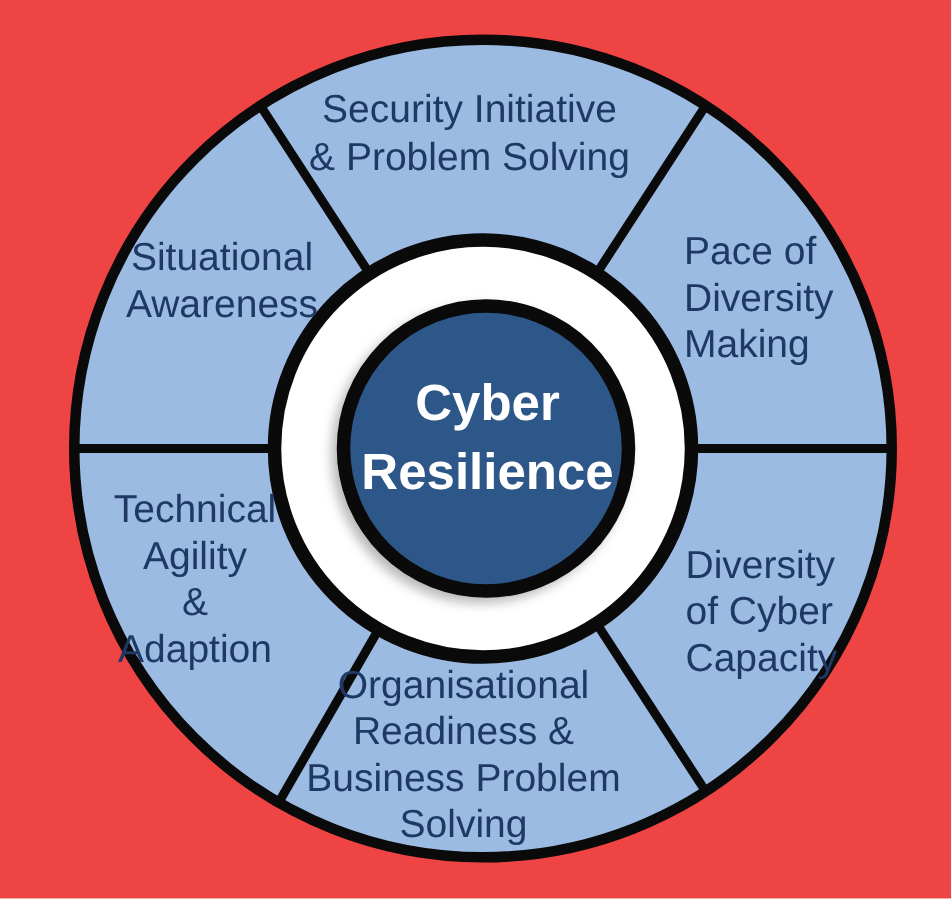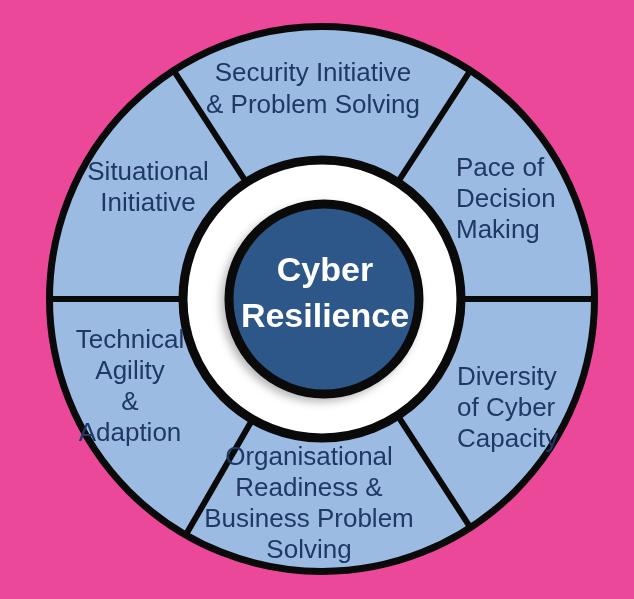--- a/index.html
+++ b/index.html
@@ -5,21 +5,21 @@
   html, body {
     margin: 0;
     padding: 0;
     background: #ffffff;
     font-family: "Liberation Sans", sans-serif;
   }
   .stage {
     position: relative;
     width: 634px;
     height: 599px;
-    background: #ec4899;
+    background: #ef4444;
     overflow: hidden;
   }
   .stage svg {
     position: absolute;
     left: 0;
     top: 0;
   }
   .label {
     position: absolute;
     white-space: pre-line;
@@ -74,36 +74,36 @@
 
     <circle cx="320" cy="303" r="99" fill="#6e6e6e" opacity="0.5" filter="url(#soft-shadow)"></circle>
 
     <circle cx="324" cy="299" r="95" stroke="#0A0A0A" stroke-width="9" fill="#2D5788"></circle>
   </svg>
 
   <div class="label ta-center pos-security">Security Initiative
 &amp; Problem Solving</div>
 
   <div class="label ta-left pos-pace">Pace of
-Decision
+Diversity
 Making</div>
 
   <div class="label ta-left pos-diversity">Diversity
 of Cyber
 Capacity</div>
 
   <div class="label ta-center pos-org">Organisational
 Readiness &amp;
 Business Problem
 Solving</div>
 
   <div class="label ta-center pos-technical">Technical
 Agility
 &amp;
 Adaption</div>
 
   <div class="label ta-center pos-situational">Situational
-Initiative</div>
+Awareness</div>
 
   <div class="label center-text pos-core">Cyber
 Resilience</div>
 
 </div>
 
 </body></html>

